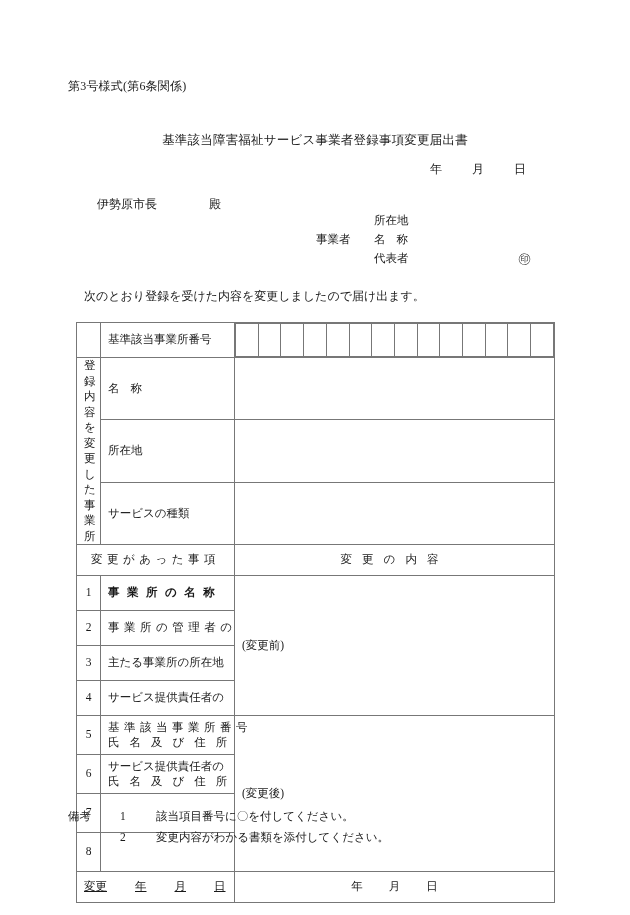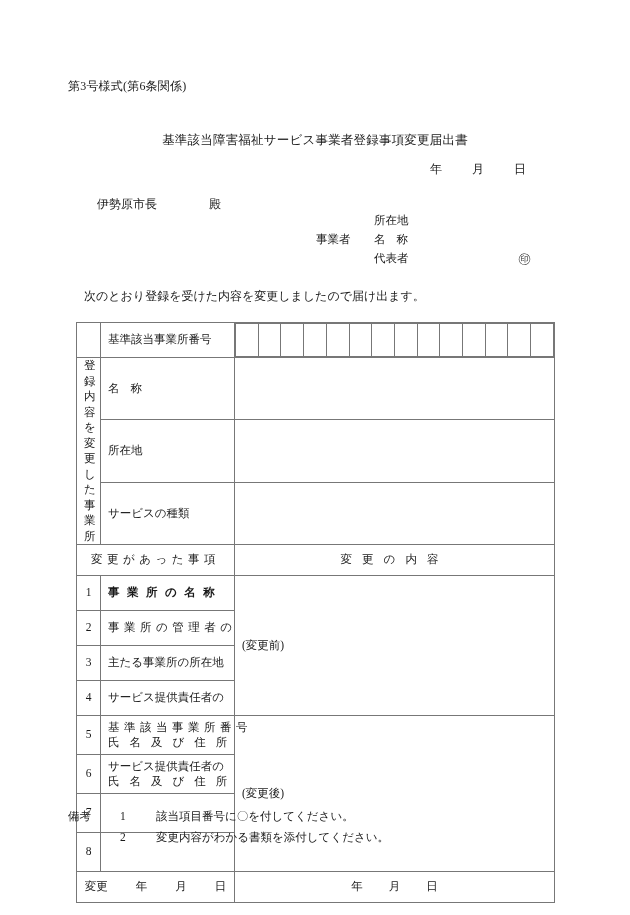--- a/index.html
+++ b/index.html
@@ -157,22 +157,23 @@
   .content-cell {
     vertical-align: top;
     padding-top: 4px;
   }
   .content-cell-mid {
     vertical-align: top;
     padding-top: 4px;
   }
 
   .footer-date-left {
-    text-align: center;
+    text-align: left;
     padding-left: 8px;
+    text-decoration: underline;
   }
   .footer-date-right {
     text-align: center;
     padding-right: 60px;
   }
   .footer-date-right .g { display: inline-block; width: 26px; }
   .footer-date-left .g { display: inline-block; width: 28px; }
 
   
   .notes {

